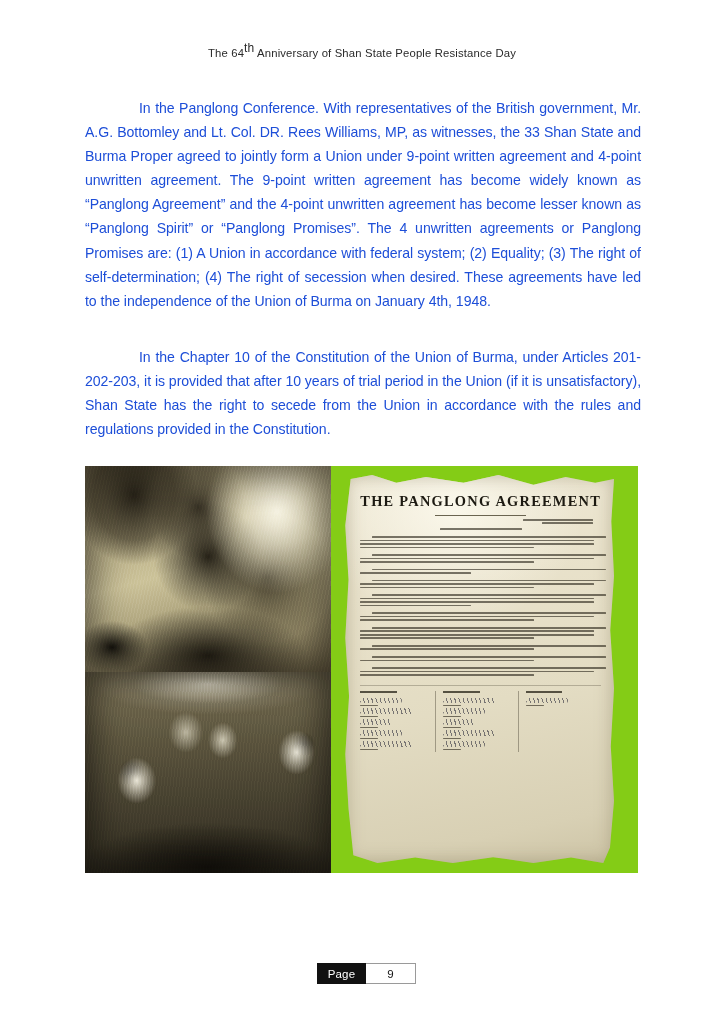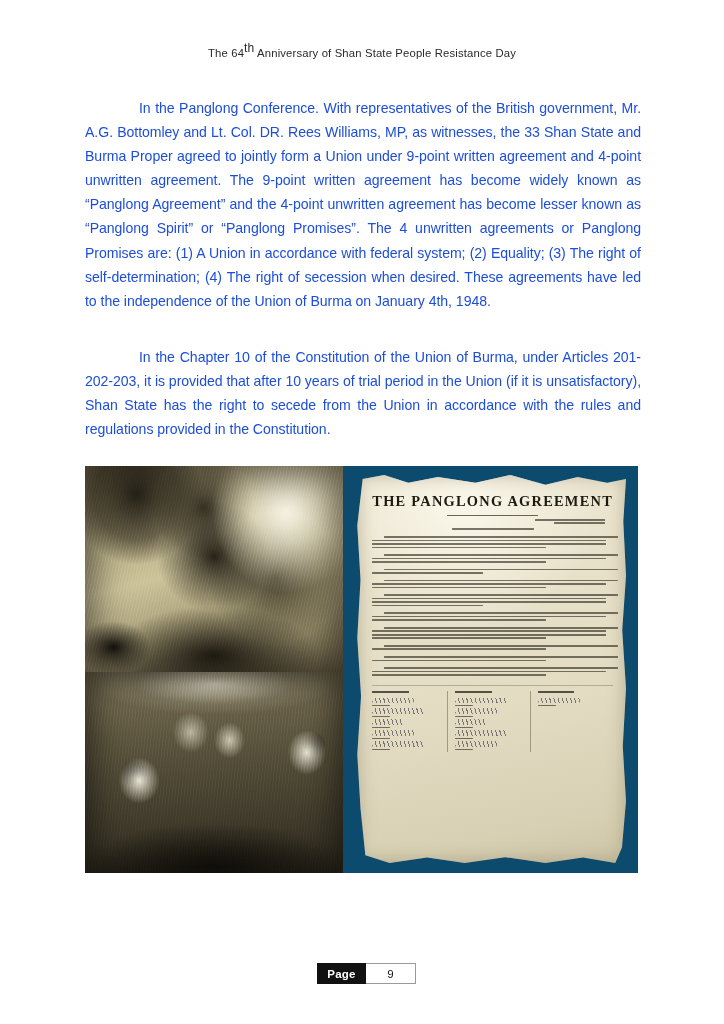--- a/index.html
+++ b/index.html
@@ -129,22 +129,22 @@
   .photo-crowd::before {
     content: "";
     position: absolute; inset: 0;
     box-shadow: inset 0 0 30px 8px rgba(14,12,8,.6);
   }
 
   
   .plate-right {
     flex: 1;
     position: relative;
-    background: #0c4a6e;
-    padding: 9px 12px 10px 14px;
+    background: #84cc16;
+    padding: 9px 24px 10px 14px;
   }
   .parchment {
     position: relative;
     width: 100%;
     height: 100%;
     background:
       radial-gradient(ellipse 70% 45% at 40% 8%, rgba(255,253,243,.75) 0%, rgba(0,0,0,0) 70%),
       linear-gradient(168deg, #efe9d6 0%, #e9e2cb 28%, #e3dcc3 58%, #d8d0b4 88%, #cdc4a6 100%);
     box-shadow: 0 0 10px 2px rgba(0,0,0,.55);
     overflow: hidden;
@@ -236,21 +236,21 @@
     left: 317px;
     top: 963px;
     display: flex;
     height: 21px;
   }
   .page-label-box {
     background: #111111;
     color: #ffffff;
     width: 49px;
     font-size: 11.5px;
-    font-weight: 700;
+    font-weight: 400;
     display: flex;
     align-items: center;
     justify-content: center;
     letter-spacing: .2px;
   }
   .page-number-box {
     background: #ffffff;
     color: #111111;
     width: 50px;
     border: 1px solid #9a9a9a;

